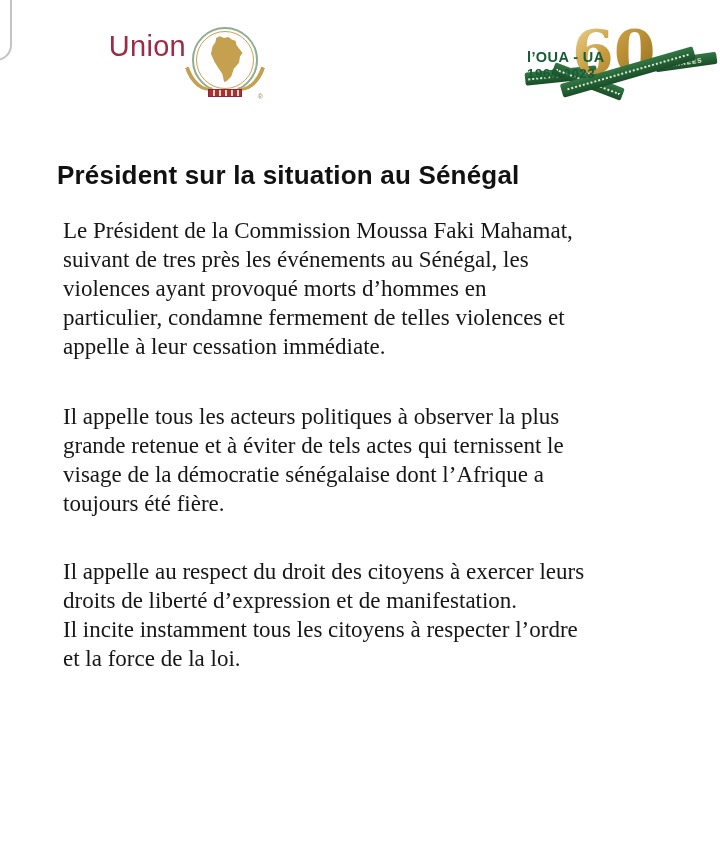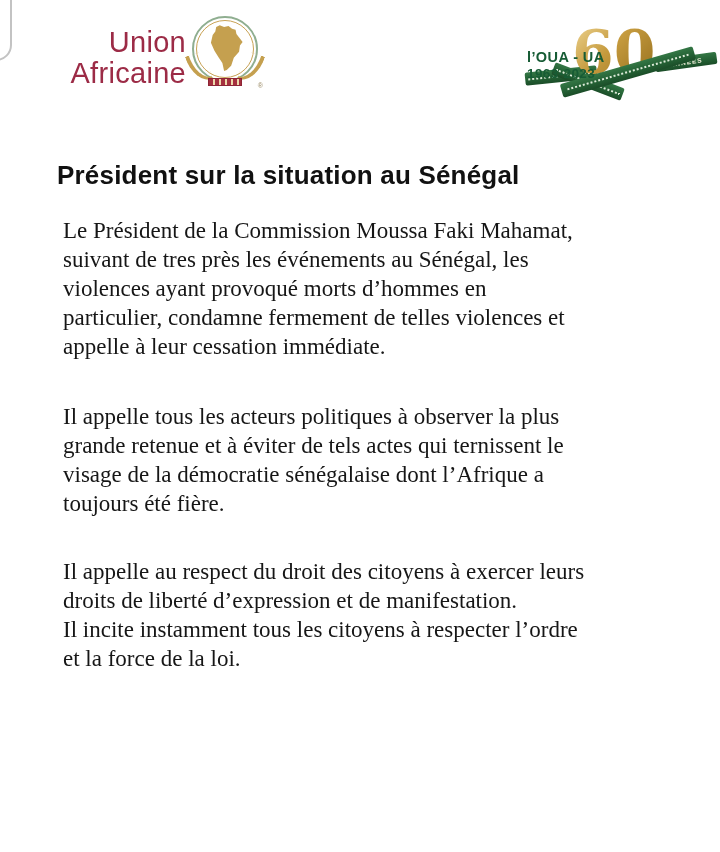--- a/index.html
+++ b/index.html
@@ -17,21 +17,21 @@
   .corner-frag {
     position: absolute;
     left: -30px; top: -36px;
     width: 42px; height: 97px;
     border: 2px solid #c3c3c3;
     border-radius: 16px;
     background: transparent;
   }
 
   
-  .au-logo { position: absolute; left: 58px; top: 15px; display: flex; align-items: flex-end; }
+  .au-logo { position: absolute; left: 58px; top: 26px; display: flex; align-items: flex-start; }
   .au-wordmark {
     width: 128px;
     text-align: right;
     color: #9c2b46;
     font-size: 29px;
     line-height: 31px;
     letter-spacing: 0.3px;
     font-weight: 400;
     padding-top: 5px;
   }
@@ -129,21 +129,20 @@
 </head>
 <body>
 
 <div class="screen">
 
   <div class="corner-frag"></div>
 
   <div class="au-logo">
     <div class="au-wordmark">
       <div>Union</div>
-      <div>Africaine</div>
     </div>
     <div class="au-emblem">
       <div class="au-ring-outer"></div>
       <div class="au-ring-inner"></div>
       <svg class="au-africa" width="44" height="50" viewBox="0 0 100 112">
         <path fill="#c5a04f" d="M30,6 L38,2 L48,6 L58,4 L66,10 L74,12 L76,22 L90,40 L84,48 L82,62 L70,76 L64,94 L54,104 L48,106 L44,88 L36,76 L26,60 L18,42 L22,24 L28,16 Z"></path>
       </svg>
       <div class="au-hand left"></div>
       <div class="au-hand right"></div>
       <div class="au-banner"></div>

